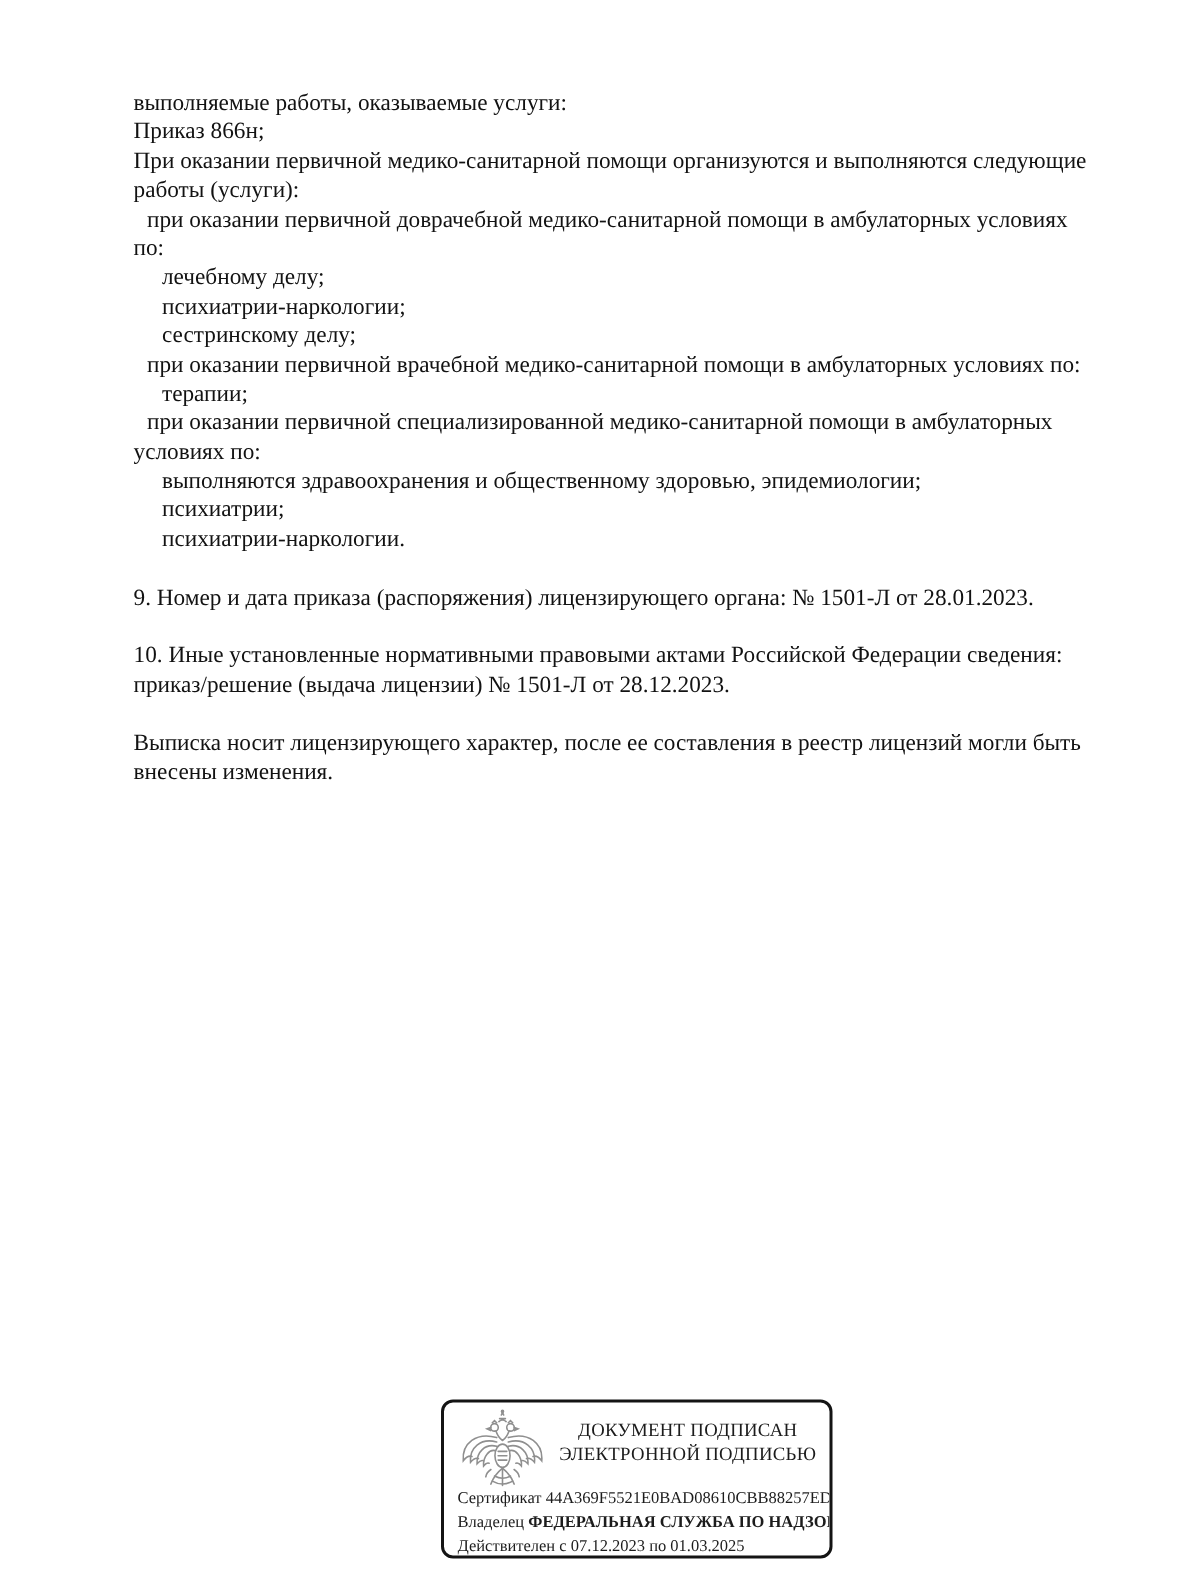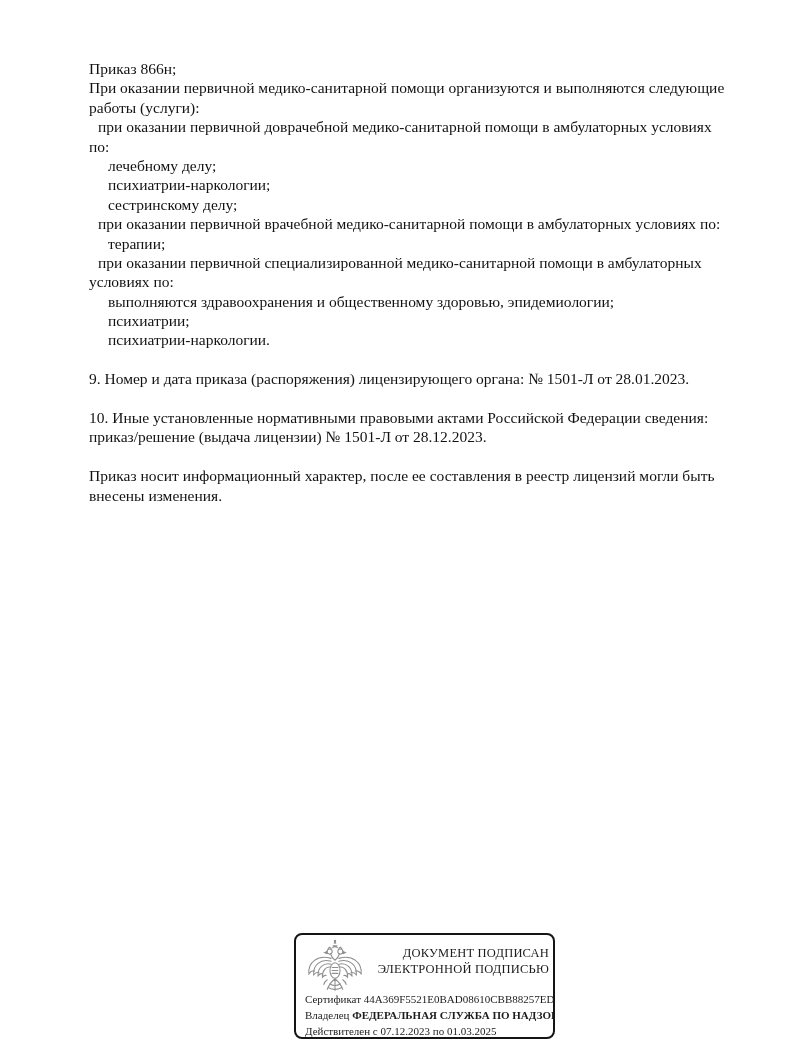--- a/index.html
+++ b/index.html
@@ -49,21 +49,21 @@
     left: 8px;
     top: 4px;
     width: 62px;
     height: 62px;
   }
   .stamp-title {
     position: absolute;
     left: 72px;
     right: 4px;
     top: 11px;
-    text-align: right;
+    text-align: center;
     font-size: 12.5px;
     line-height: 15.5px;
     letter-spacing: 0.2px;
     color: #1c1c1c;
   }
   .stamp-info {
     position: absolute;
     left: 9px;
     top: 56px;
     right: 0;
@@ -76,20 +76,21 @@
   .stamp-info .owner-value {
     font-weight: bold;
   }
 </style>
 </head>
 <body>
 
 <div class="page">
 
   <div class="text-block">
+      <div class="doc-line indent-0">выполняемые работы, оказываемые услуги:</div>
       <div class="doc-line indent-0">Приказ 866н;</div>
       <div class="doc-line indent-0">При оказании первичной медико-санитарной помощи организуются и выполняются следующие</div>
       <div class="doc-line indent-0">работы (услуги):</div>
       <div class="doc-line indent-1">при оказании первичной доврачебной медико-санитарной помощи в амбулаторных условиях</div>
       <div class="doc-line indent-0">по:</div>
       <div class="doc-line indent-2">лечебному делу;</div>
       <div class="doc-line indent-2">психиатрии-наркологии;</div>
       <div class="doc-line indent-2">сестринскому делу;</div>
       <div class="doc-line indent-1">при оказании первичной врачебной медико-санитарной помощи в амбулаторных условиях по:</div>
       <div class="doc-line indent-2">терапии;</div>
@@ -97,21 +98,21 @@
       <div class="doc-line indent-0">условиях по:</div>
       <div class="doc-line indent-2">выполняются здравоохранения и общественному здоровью, эпидемиологии;</div>
       <div class="doc-line indent-2">психиатрии;</div>
       <div class="doc-line indent-2">психиатрии-наркологии.</div>
       <div class="doc-line indent-0">&nbsp;</div>
       <div class="doc-line indent-0">9. Номер и дата приказа (распоряжения) лицензирующего органа: № 1501-Л от 28.01.2023.</div>
       <div class="doc-line indent-0">&nbsp;</div>
       <div class="doc-line indent-0">10. Иные установленные нормативными правовыми актами Российской Федерации сведения:</div>
       <div class="doc-line indent-0">приказ/решение (выдача лицензии) № 1501-Л от 28.12.2023.</div>
       <div class="doc-line indent-0">&nbsp;</div>
-      <div class="doc-line indent-0">Приказ носит информационный характер, после ее составления в реестр лицензий могли быть</div>
+      <div class="doc-line indent-0">Выписка носит лицензирующего характер, после ее составления в реестр лицензий могли быть</div>
       <div class="doc-line indent-0">внесены изменения.</div>
     </div>
 
   <div class="stamp">
 
     <svg class="stamp-emblem" viewBox="0 0 64 64" xmlns="http://www.w3.org/2000/svg">
       <g fill="none" stroke="#8f8f8f" stroke-width="1.1" stroke-linecap="round">
 
         <path d="M30 7 h4 M31.2 4.5 l0.8 -1.8 0.8 1.8 M29.5 9 q2.5 -2.2 5 0"></path>
         <circle cx="32" cy="2" r="0.7"></circle>

